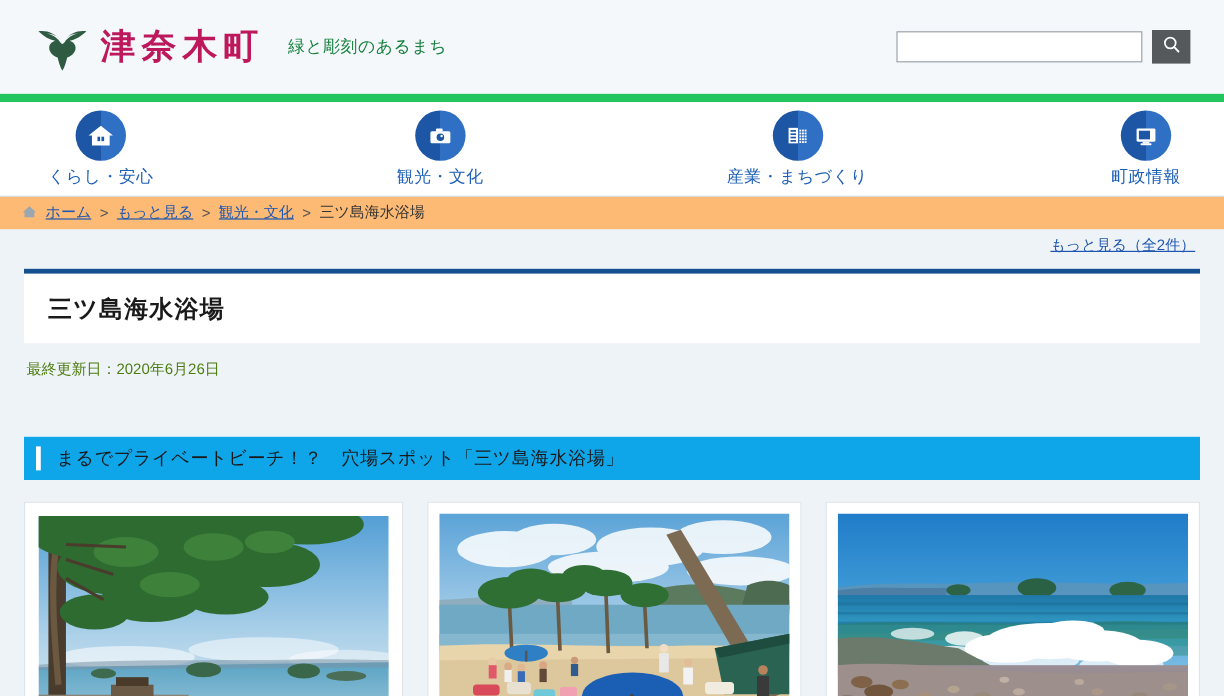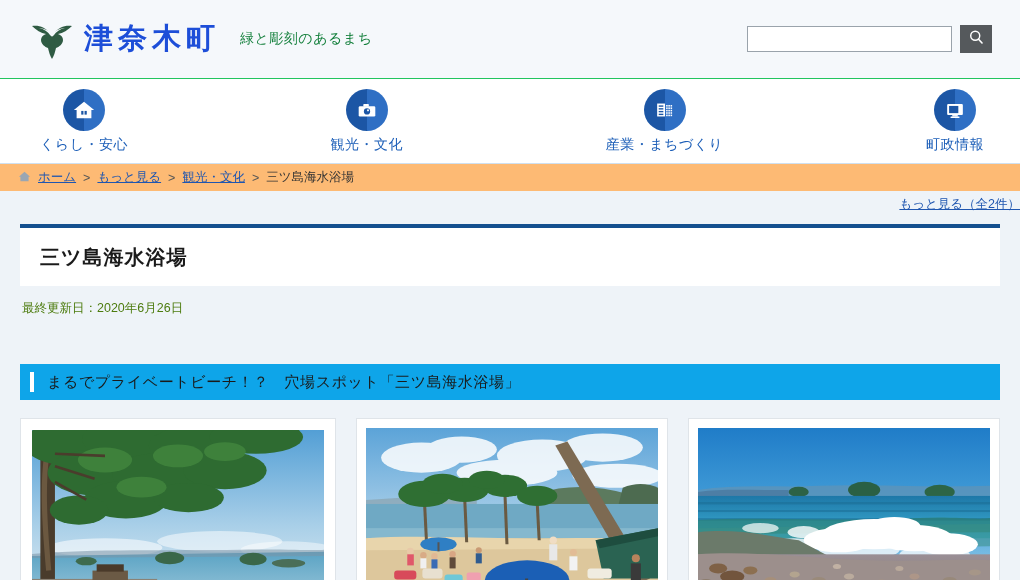--- a/index.html
+++ b/index.html
@@ -37,21 +37,21 @@
     width: 44px;
     height: 40px;
     display: block;
     flex: none;
   }
 
   .brand-name {
     font-size: 29px;
     font-weight: bold;
     letter-spacing: 5px;
-    color: #1d4ed8;
+    color: #be185d;
     font-family: "DejaVu Sans", "Liberation Sans", sans-serif;
     white-space: nowrap;
   }
 
   .brand-tagline {
     font-size: 14px;
     color: #15803d;
     margin-left: 10px;
     white-space: nowrap;
     letter-spacing: 0.5px;
@@ -83,21 +83,21 @@
     cursor: pointer;
     display: flex;
     align-items: center;
     justify-content: center;
     padding: 0;
   }
 
   
   .global-nav {
     background: #ffffff;
-    border-top: 1px solid #22c55e;
+    border-top: 7px solid #22c55e;
     border-bottom: 1px solid #cfe0ef;
     height: 86px;
     display: flex;
     align-items: center;
     justify-content: space-between;
     padding: 0 36px 0 40px;
   }
 
   .nav-item {
     display: flex;
@@ -156,20 +156,21 @@
     color: #333;
     white-space: nowrap;
   }
 
   
   .more-row {
     height: 27px;
     display: flex;
     justify-content: flex-end;
     align-items: center;
+    padding-right: 24px;
   }
 
   .more-link {
     font-size: 12.5px;
     color: #1f56b0;
     text-decoration: underline;
     cursor: pointer;
     white-space: nowrap;
   }
 

